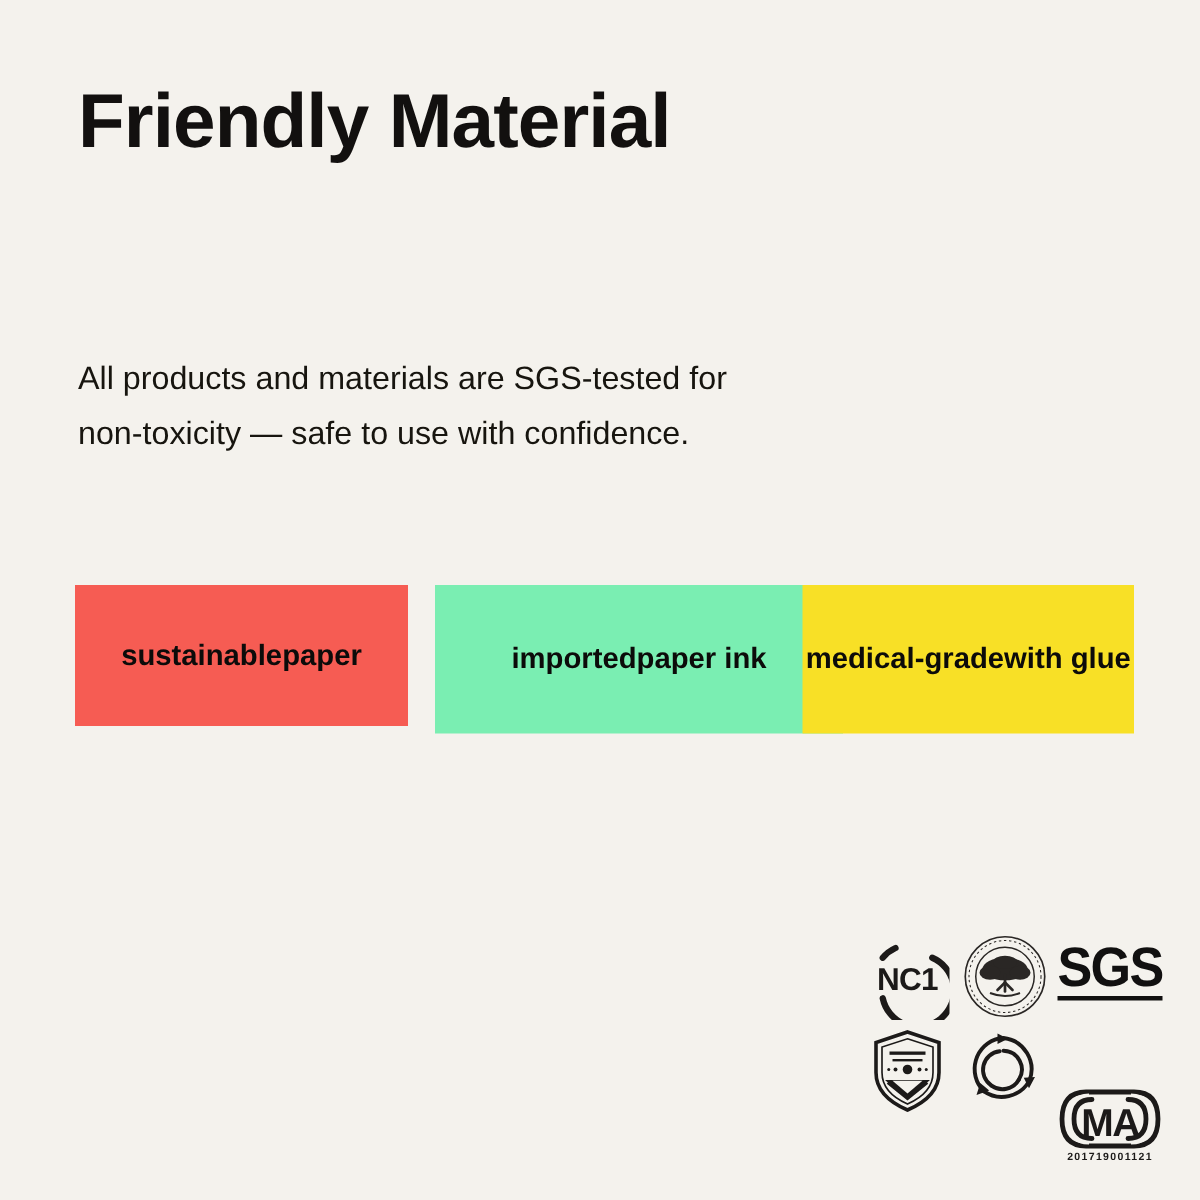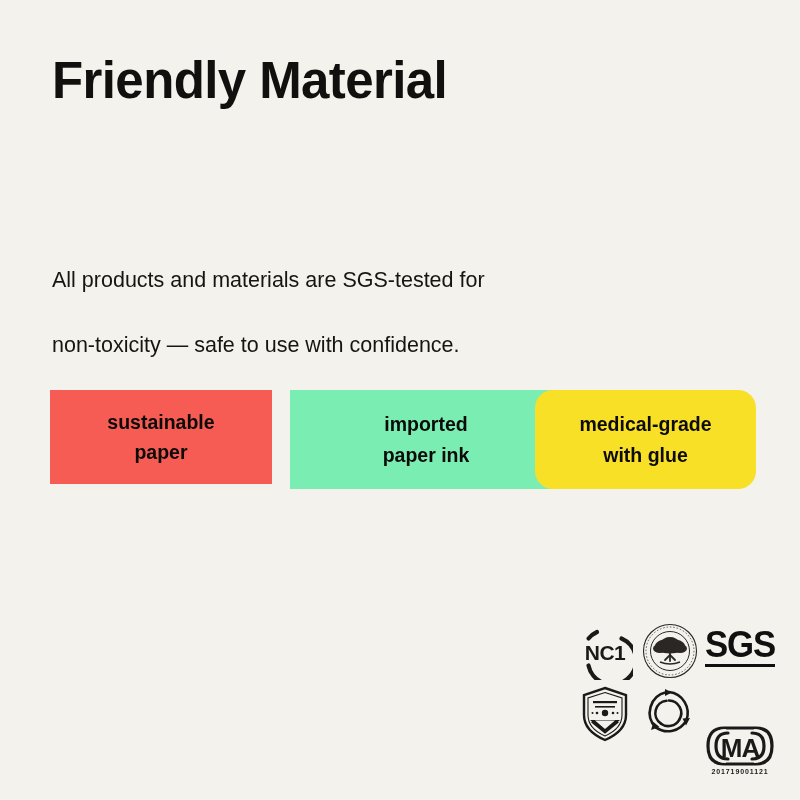--- a/index.html
+++ b/index.html
@@ -62,50 +62,49 @@
     top: 234px;
     width: 600px;
     margin: 0;
     font-size: 21.5px;
     line-height: 1.72;
     font-weight: 400;
     color: #17150f;
   }
   .subcopy .line {
     display: block;
-    margin-top: 28px;
   }
 
   
   .tags {
     position: absolute;
     left: 50px;
     top: 390px;
     width: 706px;
     height: 102px;
   }
   .tag {
     position: absolute;
     top: 0;
     height: 96px;
     display: flex;
-    flex-direction: column;
+    flex-direction: row;
     align-items: center;
     justify-content: center;
     text-align: center;
     color: #0c0b0a;
     font-size: 19.5px;
     font-weight: 700;
     line-height: 1.55;
   }
   .tag .tline { display: block; white-space: nowrap; }
 
   .tag-1 { left: 0px;   width: 222px; height: 94px; background: #f65c53; }
   .tag-2 { left: 240px; width: 272px; height: 99px; background: #7aeeb2; }
-  .tag-3 { left: 485px; width: 221px; height: 99px; background: #f8e026; border-radius: 18px; }
+  .tag-3 { left: 485px; width: 221px; height: 99px; background: #f8e026; }
 
   
   .certs {
     position: absolute;
     left: 575px;
     top: 622px;
     width: 202px;
     height: 124px;
   }
   .cert {

